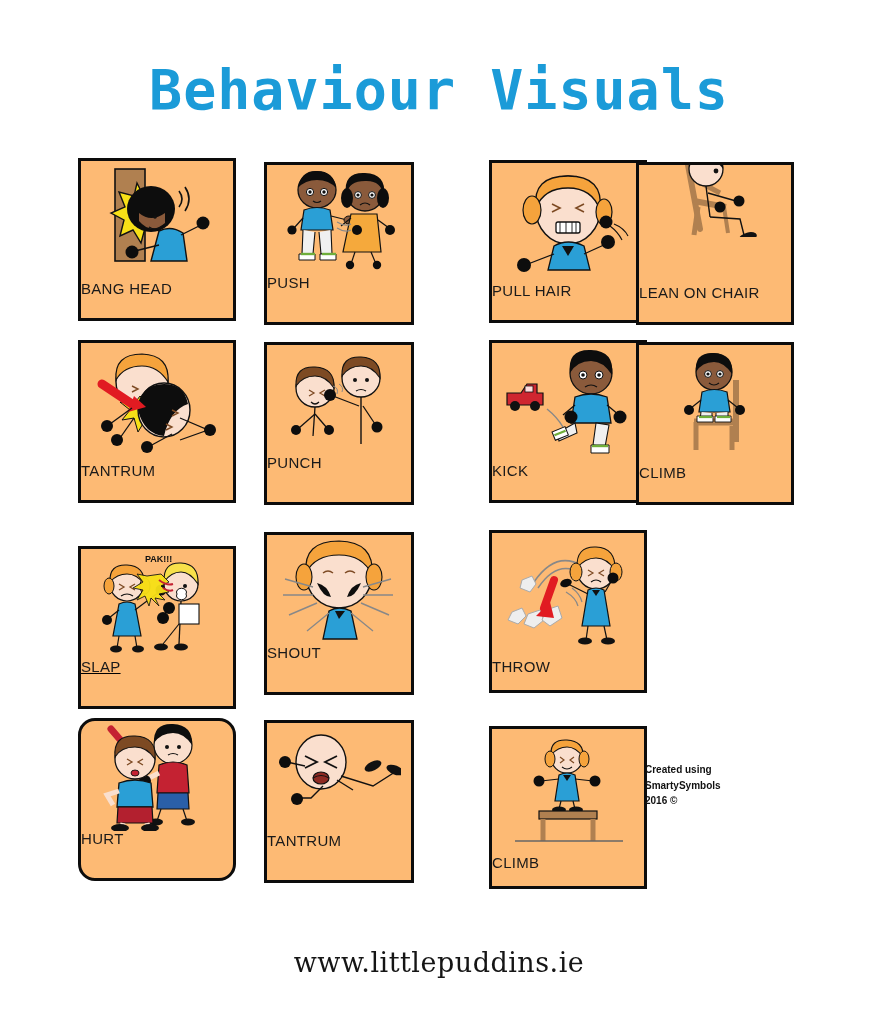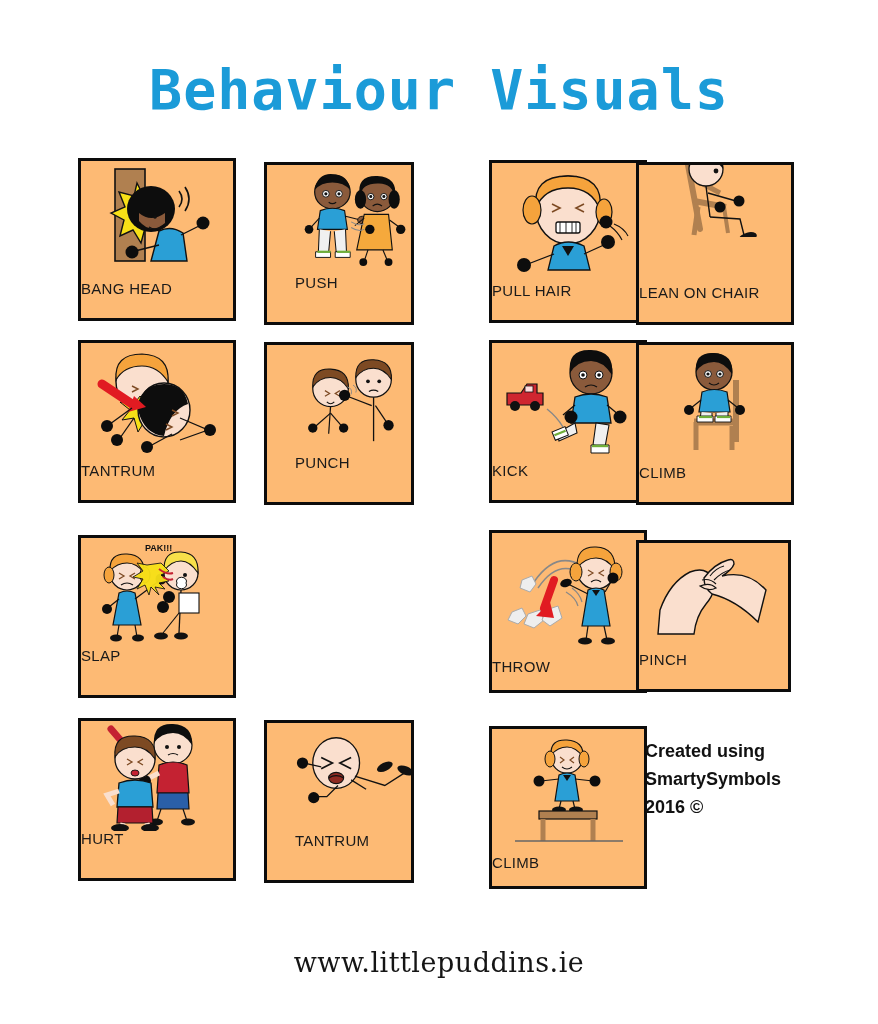--- a/index.html
+++ b/index.html
@@ -64,39 +64,39 @@
     font-size: 15px;
     color: #1a1a1a;
     letter-spacing: 0.3px;
     text-align: center;
     line-height: 1;
     white-space: nowrap;
   }
 
   
   .c1 { left: 12px;  }
-  .c2 { left: 198px; padding-left: 28px; }
+  .c2 { left: 198px; }
   .c3 { left: 384px; margin-left: 39px; }
   .c4 { left: 570px; }
 
   .sz-a { width: 158px; height: 163px; }   
   .sz-b { width: 150px; height: 163px; }
   .sz-c { width: 155px; height: 152px; }
 
   .pad-lo .card-label { margin-bottom: 16px; }
   .pad-md .card-label { margin-bottom: 22px; }
   .pad-hi .card-label { margin-bottom: 32px; }
 
   
   #credit {
     position: absolute;
     left: 645px;
-    top: 738px;
+    top: 762px;
     font-family: "Liberation Sans", sans-serif;
-    font-size: 18px;
+    font-size: 10px;
     font-weight: bold;
     color: #111;
     line-height: 1.55;
     white-space: pre-line;
   }
 
   
   #footer-url {
     position: absolute;
     top: 947px;
@@ -357,21 +357,21 @@
           <path d="M49 67 h13" stroke="#6fae3a" stroke-width="2.2"></path>
             <path d="M67 67 h13" stroke="#6fae3a" stroke-width="2.2"></path>
         </svg>
       </div>
       <div class="card-label">CLIMB</div>
     </div>
   </div>
 
   <div class="grid-row">
 
-    <div class="card c1 sz-a pad-hi" style="top:5px;">
+    <div class="card c1 sz-a pad-hi" style="top:16px;text-decoration:underline;">
       <div class="card-art">
         <svg width="136" height="108" viewBox="0 0 136 108">
           <text x="56" y="12" font-family="Liberation Sans, sans-serif" font-size="9" font-weight="bold" fill="#111">PAK!!!</text>
 
           <ellipse cx="38" cy="34" rx="17" ry="17" fill="#fadfce" stroke="#111" stroke-width="1.2"></ellipse>
           <path d="M21 32 Q20 14 38 15 Q56 16 55 34 Q48 24 38 24 Q28 24 21 32 Z" fill="#f5a33c" stroke="#111" stroke-width="1.1"></path>
           <ellipse cx="20" cy="36" rx="5" ry="8" fill="#f5a33c" stroke="#111" stroke-width="1"></ellipse>
           <ellipse cx="56" cy="36" rx="5" ry="8" fill="#f5a33c" stroke="#111" stroke-width="1"></ellipse>
           <path d="M30 34 l5 3 l-5 3" stroke="#7d4a23" stroke-width="1.3" fill="none"></path>
           <path d="M46 34 l-5 3 l5 3" stroke="#7d4a23" stroke-width="1.3" fill="none"></path>
@@ -398,20 +398,39 @@
           <circle cx="80" cy="58" r="6" fill="#0d0d0d"></circle>
             <circle cx="74" cy="68" r="6" fill="#0d0d0d"></circle>
           <path d="M90 74 L74 94" stroke="#111" stroke-width="1.2" fill="none"></path>
           <ellipse cx="72" cy="97" rx="7" ry="3.5" fill="#111"></ellipse>
           <ellipse cx="92" cy="97" rx="7" ry="3.5" fill="#111"></ellipse>
         </svg>
       </div>
       <div class="card-label">SLAP</div>
     </div>
 
+    <div class="card c2 sz-b pad-hi" style="top:2px;">
+      <div class="card-art">
+        <svg width="124" height="106" viewBox="0 0 124 106">
+          <ellipse cx="62" cy="38" rx="33" ry="33" fill="#fadfce" stroke="#111" stroke-width="1.4"></ellipse>
+          <path d="M29 36 Q26 4 62 4 Q98 5 95 38 Q86 18 62 18 Q38 18 29 36 Z" fill="#f5a33c" stroke="#111" stroke-width="1.2"></path>
+          <ellipse cx="27" cy="40" rx="8" ry="13" fill="#f5a33c" stroke="#111" stroke-width="1.1"></ellipse>
+          <ellipse cx="97" cy="40" rx="8" ry="13" fill="#f5a33c" stroke="#111" stroke-width="1.1"></ellipse>
+          <path d="M46 36 q5 -4 10 0" stroke="#7d4a23" stroke-width="1.4" fill="none"></path>
+          <path d="M68 36 q5 -4 10 0" stroke="#7d4a23" stroke-width="1.4" fill="none"></path>
+          <path d="M40 46 q6 14 14 14 q-4 -12 -14 -14 z" fill="#0d0d0d"></path>
+          <path d="M84 46 q-6 14 -14 14 q4 -12 14 -14 z" fill="#0d0d0d"></path>
+          <path d="M52 74 L46 102 L80 102 L74 74 Q62 68 52 74 Z" fill="#2a9fd6" stroke="#111" stroke-width="1.3"></path>
+          <path d="M58 74 L62 82 L68 74" fill="#111"></path>
+          <path d="M36 50 L8 42 M36 58 L6 58 M40 66 L12 78 M86 50 L114 42 M86 58 L116 58 M84 66 L112 78" stroke="#888" stroke-width="1.4" fill="none"></path>
+          <path d="M52 76 L30 94 M74 76 L96 94" stroke="#888" stroke-width="1.3" fill="none"></path>
+        </svg>
+      </div>
+      <div class="card-label">SHOUT</div>
+    </div>
 
     <div class="card c3 sz-a pad-lo" style="top:0px;">
       <div class="card-art">
         <svg width="136" height="112" viewBox="0 0 136 112">
           <path d="M34 42 Q56 10 82 26" stroke="#888" stroke-width="1.6" fill="none"></path>
           <path d="M38 48 Q58 18 82 34" stroke="#888" stroke-width="1.4" fill="none"></path>
           <polygon points="22,40 32,36 36,44 30,52 20,48" fill="#eee" stroke="#aaa" stroke-width="1"></polygon>
           <polygon points="12,72 22,68 26,76 18,84 8,80" fill="#eee" stroke="#aaa" stroke-width="1"></polygon>
           <polygon points="28,74 40,70 44,80 34,88 24,84" fill="#eee" stroke="#aaa" stroke-width="1"></polygon>
           <polygon points="46,70 58,66 62,78 50,86 42,80" fill="#eee" stroke="#aaa" stroke-width="1"></polygon>
@@ -434,37 +453,25 @@
           <path d="M88 86 L86 100" stroke="#111" stroke-width="1.2"></path>
             <ellipse cx="85" cy="101" rx="7" ry="3.6" fill="#111"></ellipse>
           <path d="M104 86 L107 100" stroke="#111" stroke-width="1.2"></path>
             <ellipse cx="108" cy="101" rx="7" ry="3.6" fill="#111"></ellipse>
           <path d="M72 48 q8 6 10 14 M66 52 q10 6 12 14" stroke="#888" stroke-width="1.2" fill="none"></path>
         </svg>
       </div>
       <div class="card-label">THROW</div>
     </div>
 
-    <div class="card c4 sz-c pad-md" style="top:10px;">
-      <div class="card-art">
-        <svg width="128" height="96" viewBox="0 0 128 96">
-          <path d="M8 84 L10 60 Q20 32 40 22 Q56 16 62 28 Q68 40 56 54 Q46 66 44 84 Z" fill="#fadfce" stroke="#111" stroke-width="1.4"></path>
-          <path d="M54 28 Q64 14 78 10 Q84 8 84 14 Q82 20 72 26 Q98 20 116 40 L108 72 Q86 50 62 44 Q54 38 54 28 Z" fill="#fadfce" stroke="#111" stroke-width="1.4"></path>
-          <path d="M60 26 q6 -8 14 -10 M64 30 q8 -8 16 -10" stroke="#111" stroke-width="1.1" fill="none"></path>
-          <path d="M50 36 q10 -4 16 2 q-8 4 -16 -2 z" fill="#fadfce" stroke="#111" stroke-width="1.2"></path>
-          <path d="M52 30 q8 -2 14 4" stroke="#111" stroke-width="1.1" fill="none"></path>
-        </svg>
-      </div>
-      <div class="card-label">PINCH</div>
-    </div>
   </div>
 
   <div class="grid-row">
 
-    <div class="card c1 sz-a pad-hi" style="top:-2px;">
+    <div class="card c1 sz-a pad-hi" style="top:-2px;border-radius:17px;">
       <div class="card-art">
         <svg width="136" height="110" viewBox="0 0 136 110">
           <path d="M22 8 L34 22" stroke="#c42232" stroke-width="7" stroke-linecap="round"></path>
           <polygon points="30,18 42,30 26,32" fill="#c42232"></polygon>
 
           <ellipse cx="84" cy="24" rx="19" ry="19" fill="#fadfce" stroke="#111" stroke-width="1.2"></ellipse>
           <path d="M65 22 Q64 2 84 3 Q104 4 103 24 Q95 12 84 12 Q72 12 65 22 Z" fill="#0d0d0d"></path>
           <circle cx="78" cy="26" r="2" fill="#111"></circle>
             <circle cx="90" cy="26" r="2" fill="#111"></circle>
           <path d="M79 34 Q84 31 89 34" stroke="#111" stroke-width="1.1" fill="none"></path>

